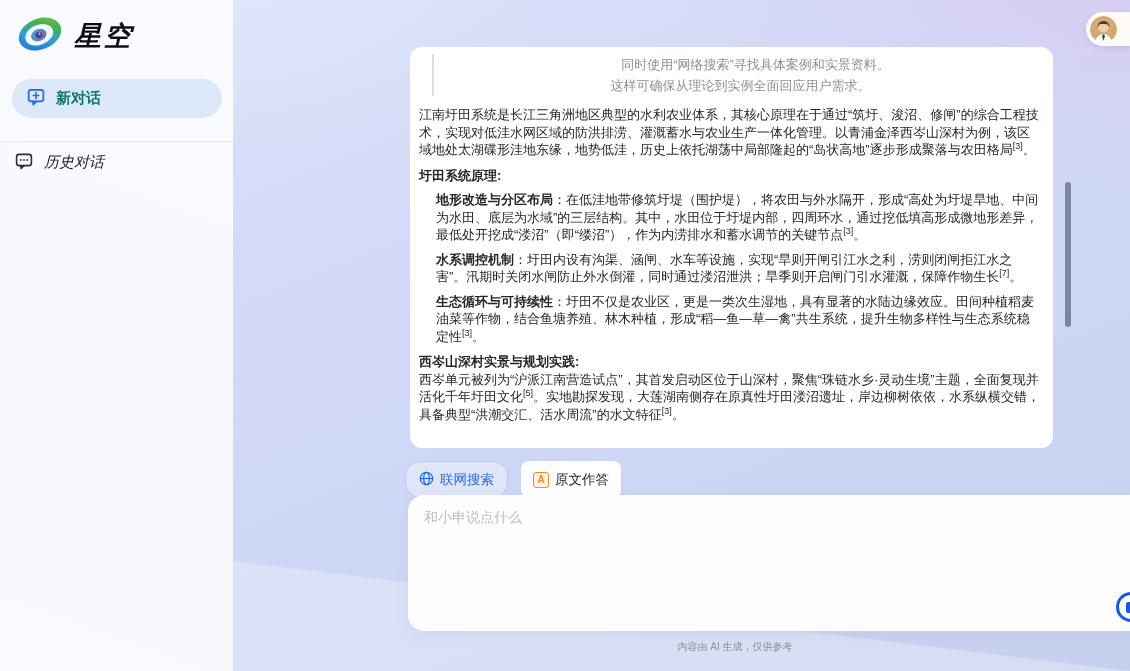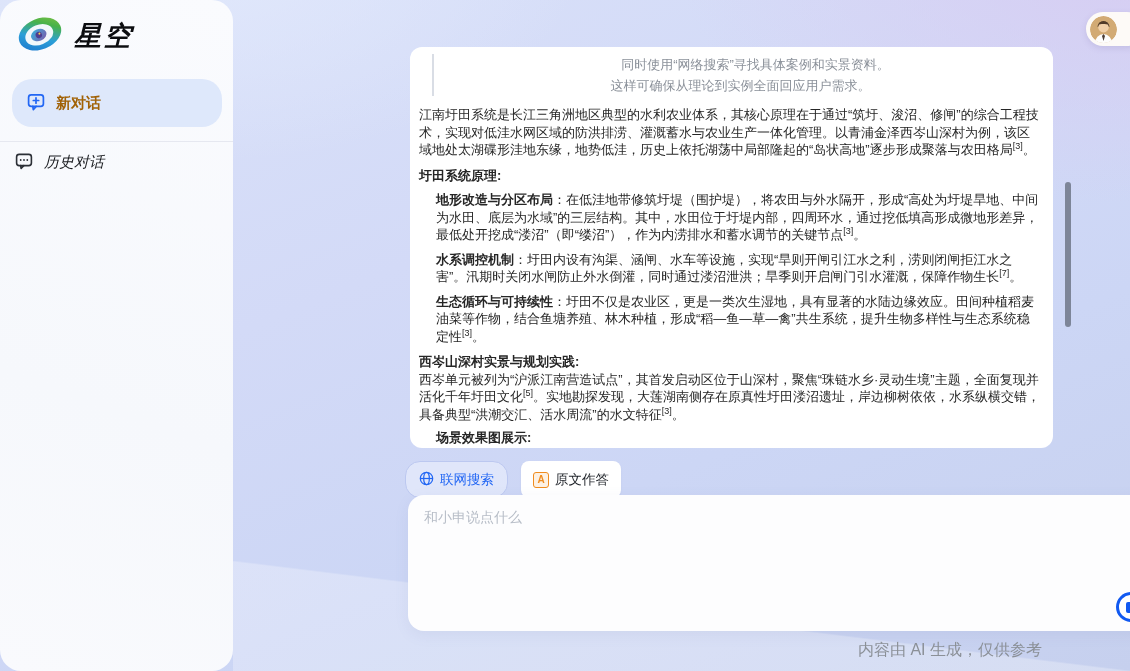--- a/index.html
+++ b/index.html
@@ -7,26 +7,26 @@
   .app{position:relative;width:1130px;height:671px;overflow:hidden;
     background:
       radial-gradient(820px 420px at 102% -6%, rgba(215,204,242,.95), rgba(215,204,242,0) 58%),
       radial-gradient(640px 360px at 18% -8%, rgba(226,233,252,.9), rgba(226,233,252,0) 60%),
       linear-gradient(158deg,#dae2f9 0%,#d3daf7 38%,#ccd6f5 66%,#c6d0ee 100%);}
   .bg-wave{position:absolute;left:233px;right:0;bottom:0;height:110px;
     background:linear-gradient(to top right, rgba(255,255,255,.28) 0%, rgba(255,255,255,.28) 49.6%, rgba(255,255,255,0) 50.4%);}
 
   
   .sidebar{position:absolute;left:0;top:0;bottom:0;width:233px;background:#f8f9fd;
-    background:linear-gradient(200deg,#fafbfe 0%,#f6f8fc 60%,#f9fafd 100%);border-radius:21px;}
+    background:linear-gradient(200deg,#fafbfe 0%,#f6f8fc 60%,#f9fafd 100%);}
   .logo-row{position:absolute;left:17px;top:14px;display:flex;align-items:center;gap:11px;}
   .brand-text{font-size:27px;font-weight:800;font-style:italic;color:#0c0d10;letter-spacing:3px;}
-  .new-chat{position:absolute;left:12px;top:79px;width:210px;height:48px;border-radius:20px;
+  .new-chat{position:absolute;left:12px;top:79px;width:210px;height:39px;border-radius:20px;
     background:#dee8fb;display:flex;align-items:center;gap:10px;padding-left:14px;box-sizing:border-box;
-    color:#a16207;font-weight:700;font-size:15px;cursor:pointer;}
+    color:#0f766e;font-weight:700;font-size:15px;cursor:pointer;}
   .side-divider{position:absolute;left:0;top:141px;width:233px;height:1px;background:#e6e8f0;}
   .history-item{position:absolute;left:14px;top:151px;display:flex;align-items:center;gap:10px;
     font-size:15px;color:#17191d;cursor:pointer;font-style:italic;}
 
   
   .avatar-pill{position:absolute;right:-14px;top:12px;width:58px;height:34px;background:#fdfaf7;
     border-radius:17px;display:flex;align-items:center;padding-left:4px;box-sizing:border-box;
     box-shadow:0 2px 6px rgba(110,100,160,.18);}
   .avatar{width:27px;height:27px;border-radius:50%;overflow:hidden;flex:0 0 auto;}
 
@@ -61,22 +61,22 @@
     border-radius:16px;box-shadow:0 4px 14px rgba(120,130,175,.10);}
   .composer textarea{border:none;outline:none;resize:none;background:transparent;width:100%;height:100%;
     box-sizing:border-box;padding:14px 48px 14px 16px;font-size:14px;color:#333;
     font-family:"Liberation Sans","DejaVu Sans",sans-serif;}
   .composer textarea::placeholder{color:#b7bdc7;}
   .stop-btn{position:absolute;right:8px;bottom:9px;width:30px;height:30px;border-radius:50%;
     border:3.5px solid #1159f1;background:#ffffff;box-sizing:border-box;
     display:flex;align-items:center;justify-content:center;cursor:pointer;}
   .stop-square{width:11px;height:11px;border-radius:2px;background:#1159f1;}
 
-  .disclaimer{position:absolute;left:388px;top:640px;width:654px;text-align:right;
-    font-size:16px;color:#8b9097;}
+  .disclaimer{position:absolute;left:408px;top:640px;width:654px;text-align:center;
+    font-size:10px;color:#8b9097;}
 </style>
 </head>
 <body>
 
 <div class="app">
   <div class="bg-wave"></div>
 
   <aside class="sidebar">
     <div class="logo-row">
       <span>
@@ -155,21 +155,20 @@
 
     <div class="sec-title">圩田系统原理:</div>
 
     <div class="item"><span class="lbl">地形改造与分区布局</span><span>：在低洼地带修筑圩堤（围护堤），将农田与外水隔开，形成“高处为圩堤旱地、中间为水田、底层为水域”的三层结构。其中，水田位于圩堤内部，四周环水，通过挖低填高形成微地形差异，最低处开挖成“溇沼”（即“缕沼”），作为内涝排水和蓄水调节的关键节点<sup>[3]</sup>。</span></div>
     <div class="item"><span class="lbl">水系调控机制</span><span>：圩田内设有沟渠、涵闸、水车等设施，实现“旱则开闸引江水之利，涝则闭闸拒江水之害”。汛期时关闭水闸防止外水倒灌，同时通过溇沼泄洪；旱季则开启闸门引水灌溉，保障作物生长<sup>[7]</sup>。</span></div>
     <div class="item"><span class="lbl">生态循环与可持续性</span><span>：圩田不仅是农业区，更是一类次生湿地，具有显著的水陆边缘效应。田间种植稻麦油菜等作物，结合鱼塘养殖、林木种植，形成“稻—鱼—草—禽”共生系统，提升生物多样性与生态系统稳定性<sup>[3]</sup>。</span></div>
 
     <div class="sec-title">西岑山深村实景与规划实践:</div>
     <div>西岑单元被列为“沪派江南营造试点”，其首发启动区位于山深村，聚焦“珠链水乡·灵动生境”主题，全面复现并活化千年圩田文化<sup>[5]</sup>。实地勘探发现，大莲湖南侧存在原真性圩田溇沼遗址，岸边柳树依依，水系纵横交错，具备典型“洪潮交汇、活水周流”的水文特征<sup>[3]</sup>。</div>
 
-    <div class="caption">场景效果图展示:</div>
 
   </section>
 
   <div class="scroll-thumb"></div>
 
   <div class="btn-row">
     <div class="btn btn-web">
       <span>
         <svg width="15" height="15" viewBox="0 0 16 16" fill="none" stroke="#2166f4" stroke-width="1.3">
           <circle cx="8" cy="8" r="6.6"></circle>

